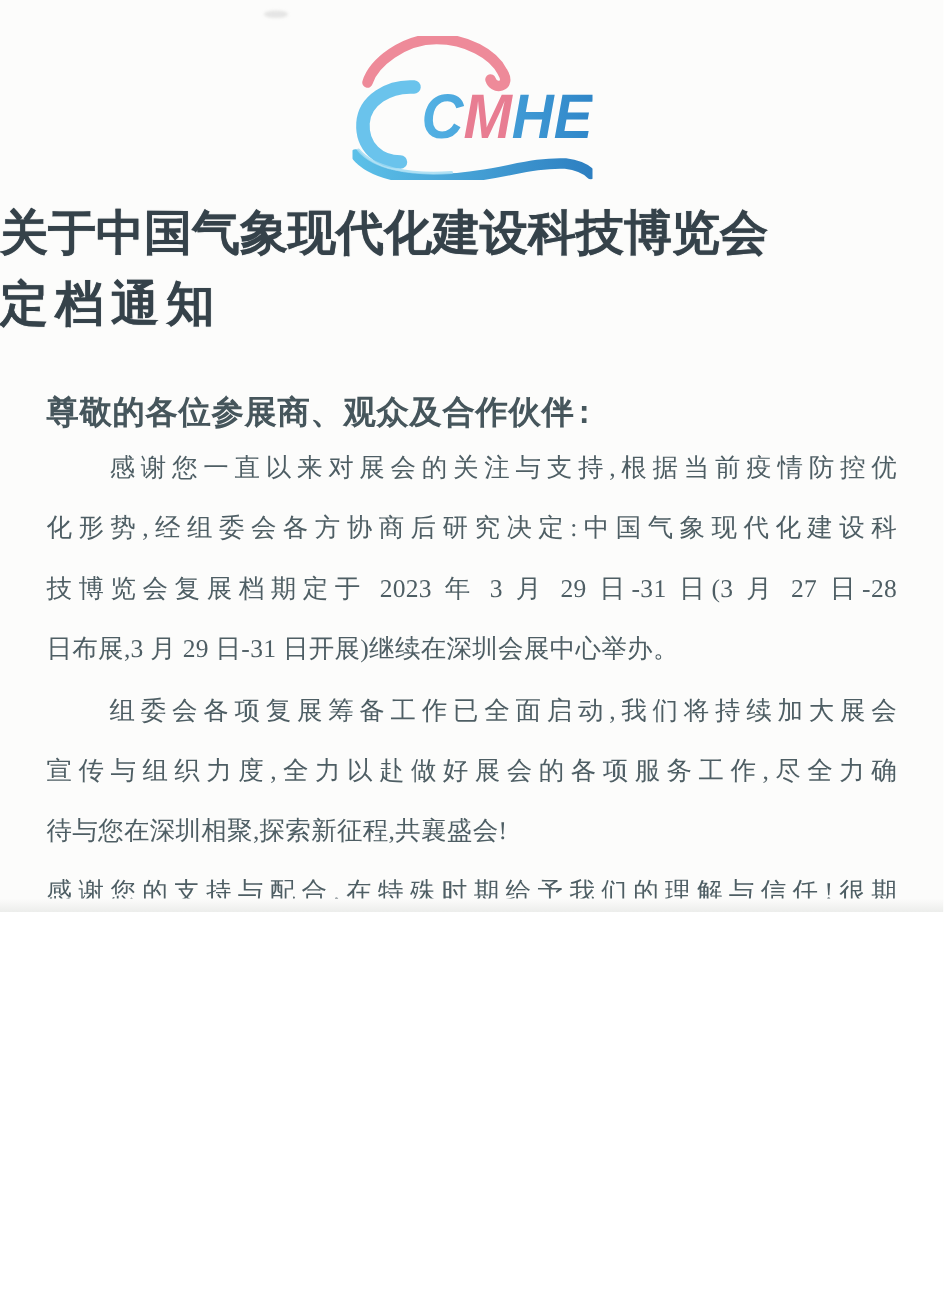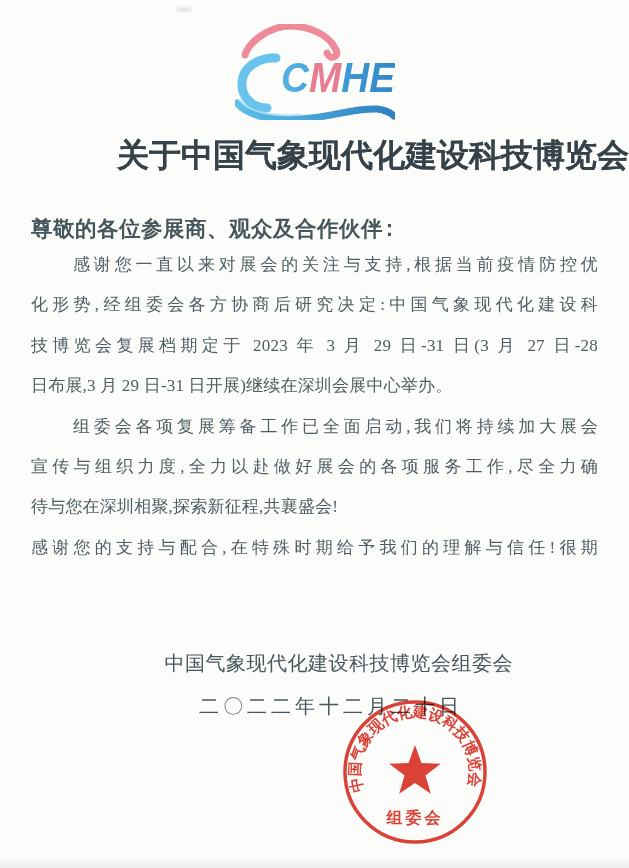--- a/index.html
+++ b/index.html
@@ -1,30 +1,30 @@
 <!DOCTYPE html>
 <html><head>
 <meta charset="utf-8">
 <style>
   html, body { margin: 0; padding: 0; }
   body { width: 629px; height: 868px; background: #ffffff; }
   .page {
-    position: relative; width: 629px; height: 868px;
+    position: relative; width: 629px; height: 608px;
     background: #fcfcfb; overflow: hidden;
     font-family: "Liberation Serif", serif;
   }
   .scan-artifact {
     position: absolute; left: 176px; top: 7px; width: 16px; height: 5px;
     background: rgba(150,150,150,.22); border-radius: 50%; filter: blur(1.2px);
   }
   .logo-wrap { padding-top: 24px; text-align: center; }
   .logo-wrap svg { display: block; margin: 0 auto; }
 
   .title {
-    margin-top: 12px; text-align: right;
+    margin-top: 12px; text-align: left;
     color: #35424a;
     font-family: "Liberation Sans", sans-serif;
     font-weight: 800; font-size: 32px; line-height: 47px;
     text-shadow: 0 0 0.5px rgba(53,66,74,.7);
   }
   .title .t2 { letter-spacing: 5px; }
 
   .content { margin: 0 31px; color: #4e5e64; }
   .salutation {
     margin-top: 36px; font-size: 21.5px; font-weight: 700;
@@ -83,20 +83,21 @@
       <path d="M10,31 C14,18 34,2 56,2 C76,2 94,12 100,24 C103,29 102,32 99,33 C96,34 93,32 92,29" fill="none" stroke="#ee8a99" stroke-width="7" stroke-linecap="round"></path>
       <path d="M41,34 C24,33 8,43 7,58 C6,74 18,84 32,84" fill="none" stroke="#6ac3ec" stroke-width="9" stroke-linecap="round"></path>
       <path d="M2,79 C12,92 36,97 66,95 C98,93 118,84 142,85 C150,86 156,89 159,92" fill="none" stroke="url(#wg)" stroke-width="7" stroke-linecap="round"></path>
       <path d="M4,76 C14,88 38,93 66,91" fill="none" stroke="#9ed9f2" stroke-width="2" stroke-linecap="round" opacity=".8"></path>
       <text x="46" y="68" font-size="42" font-style="italic" font-weight="700" font-family="Liberation Sans, sans-serif" textLength="114" lengthAdjust="spacingAndGlyphs"><tspan fill="url(#lg)">C</tspan><tspan fill="#e87d92">M</tspan><tspan fill="url(#lg)">HE</tspan></text>
     </svg>
   </div>
 
   <div class="title">
     <div class="t1">关于中国气象现代化建设科技博览会</div>
+    <div class="t2">定档通知</div>
   </div>
 
   <div class="content">
     <div class="salutation">尊敬的各位参展商、观众及合作伙伴:</div>
 
     <div class="para">
       <div class="line first">感谢您一直以来对展会的关注与支持,根据当前疫情防控优</div>
       <div class="line">化形势,经组委会各方协商后研究决定:中国气象现代化建设科</div>
       <div class="line">技博览会复展档期定于 2023 年 3 月 29 日-31 日(3 月 27 日-28</div>
       <div class="line last">日布展,3 月 29 日-31 日开展)继续在深圳会展中心举办。</div>

